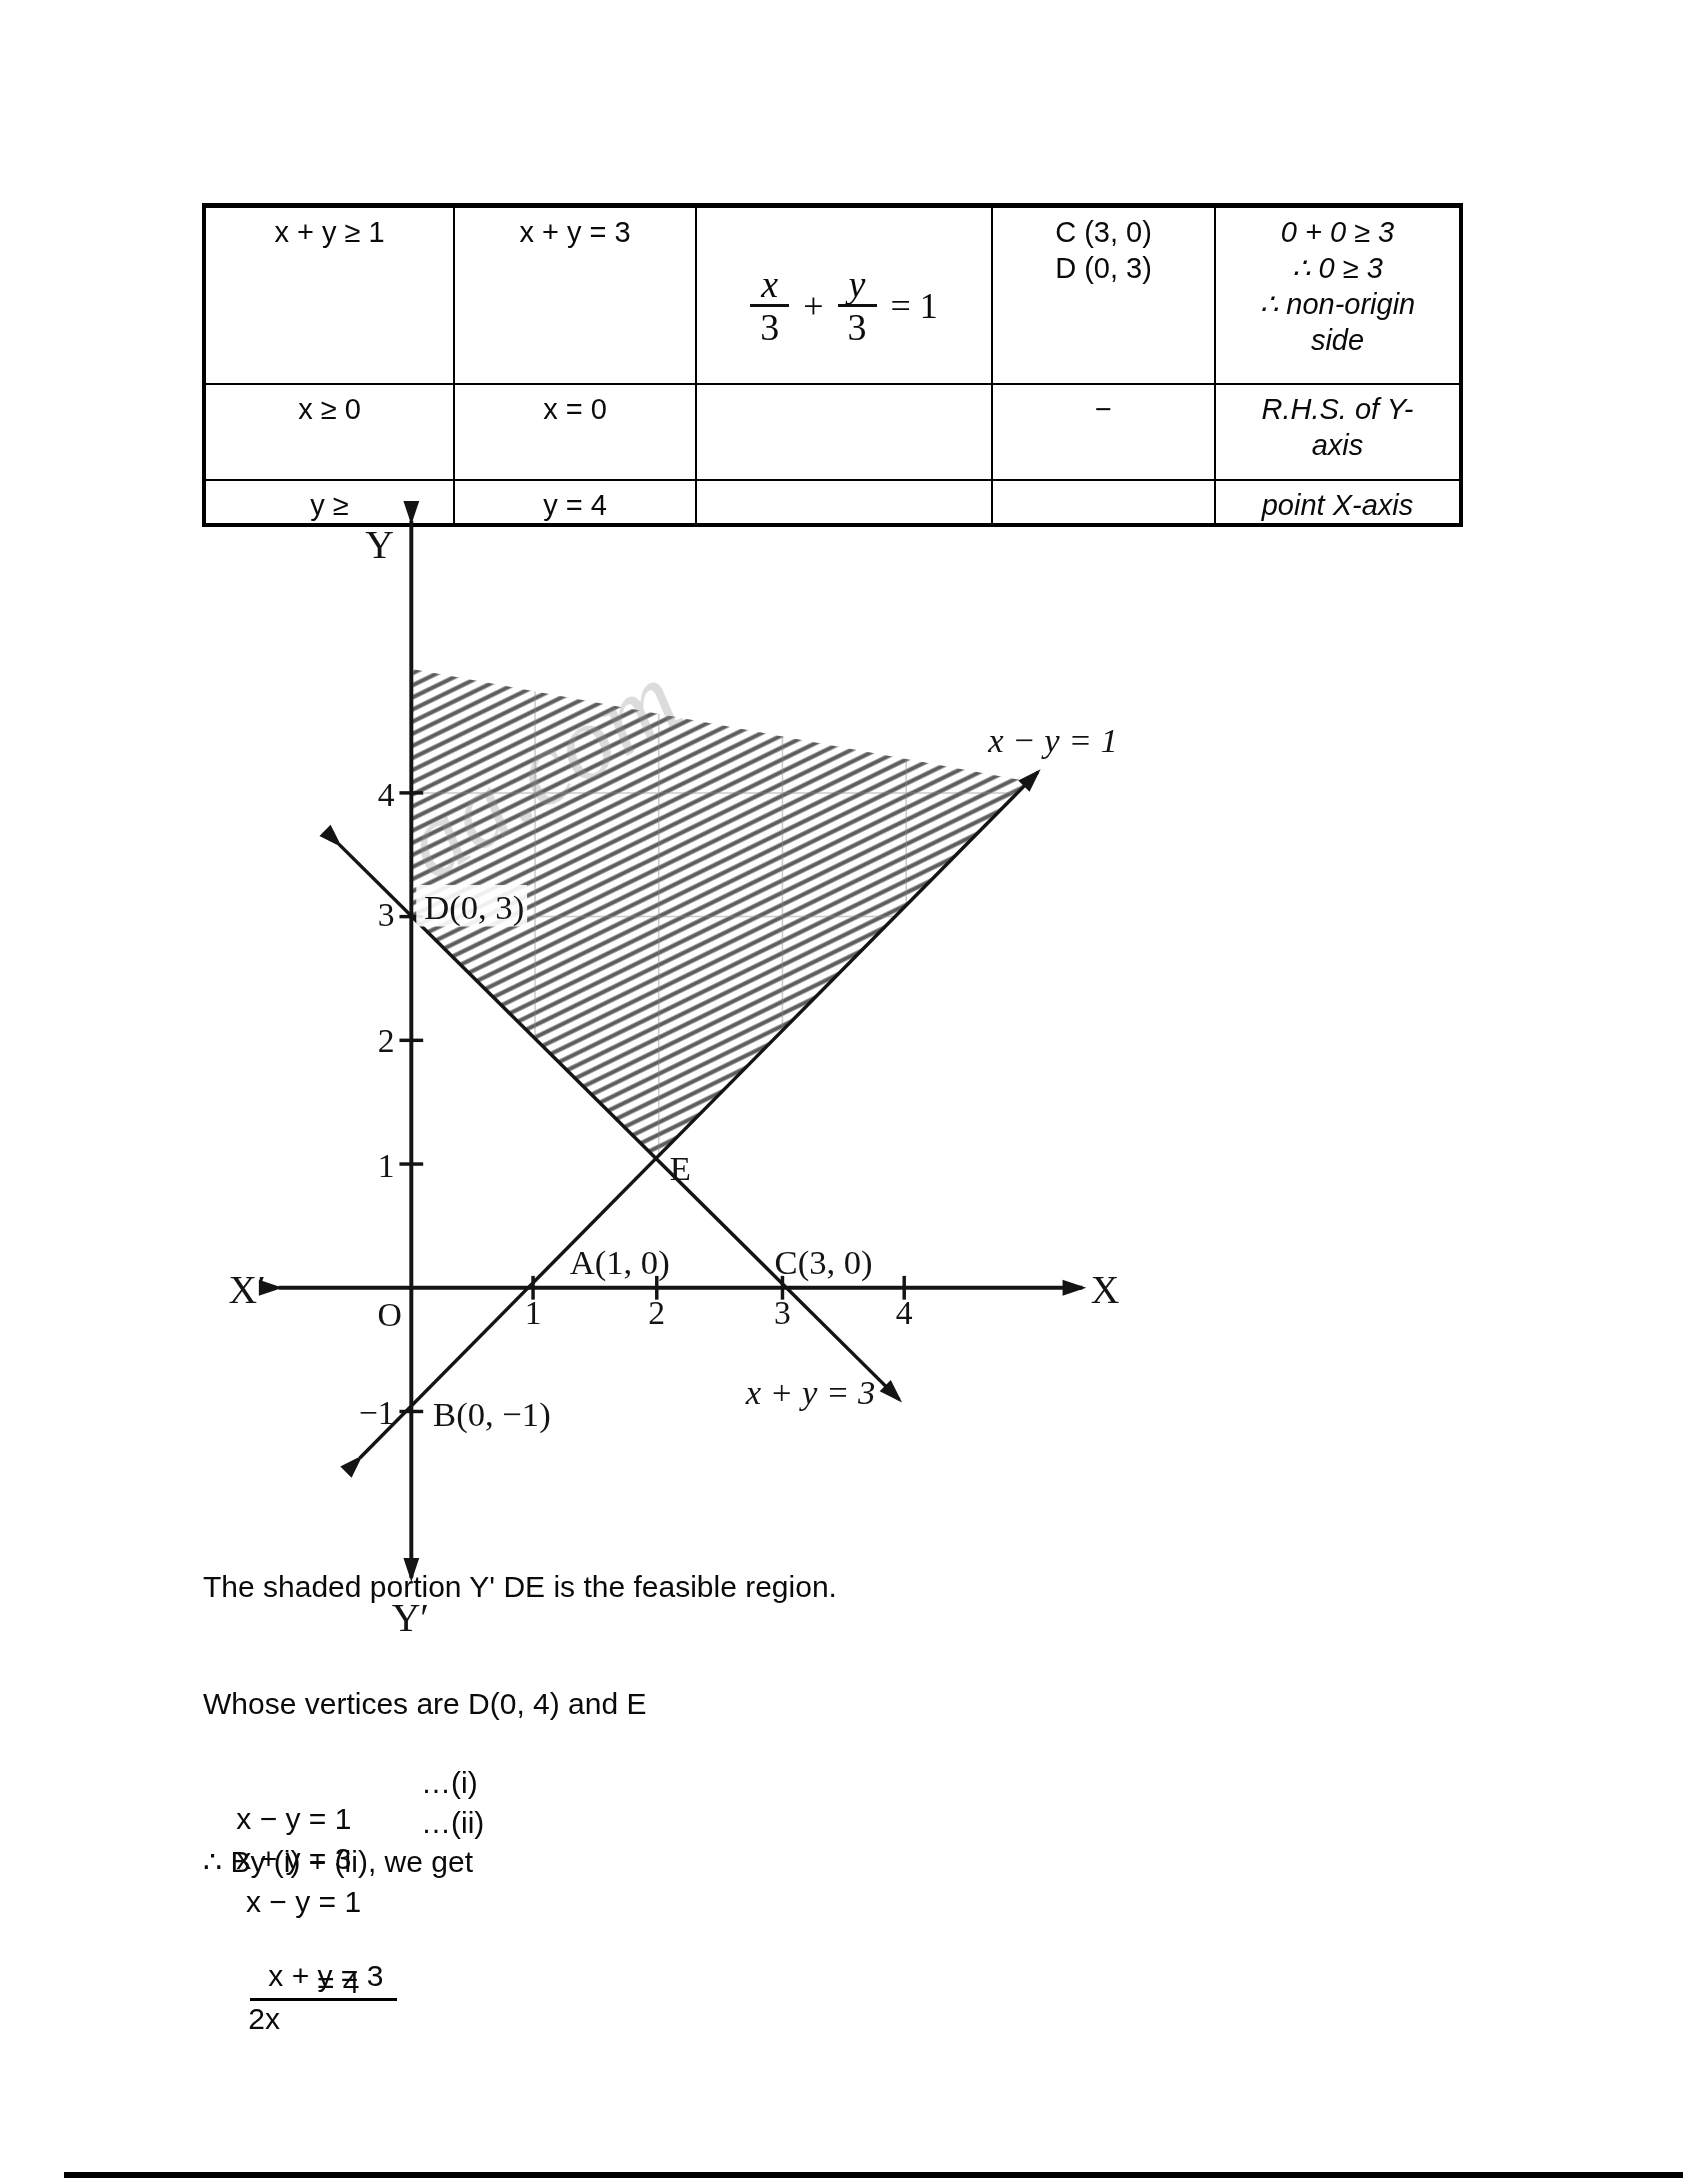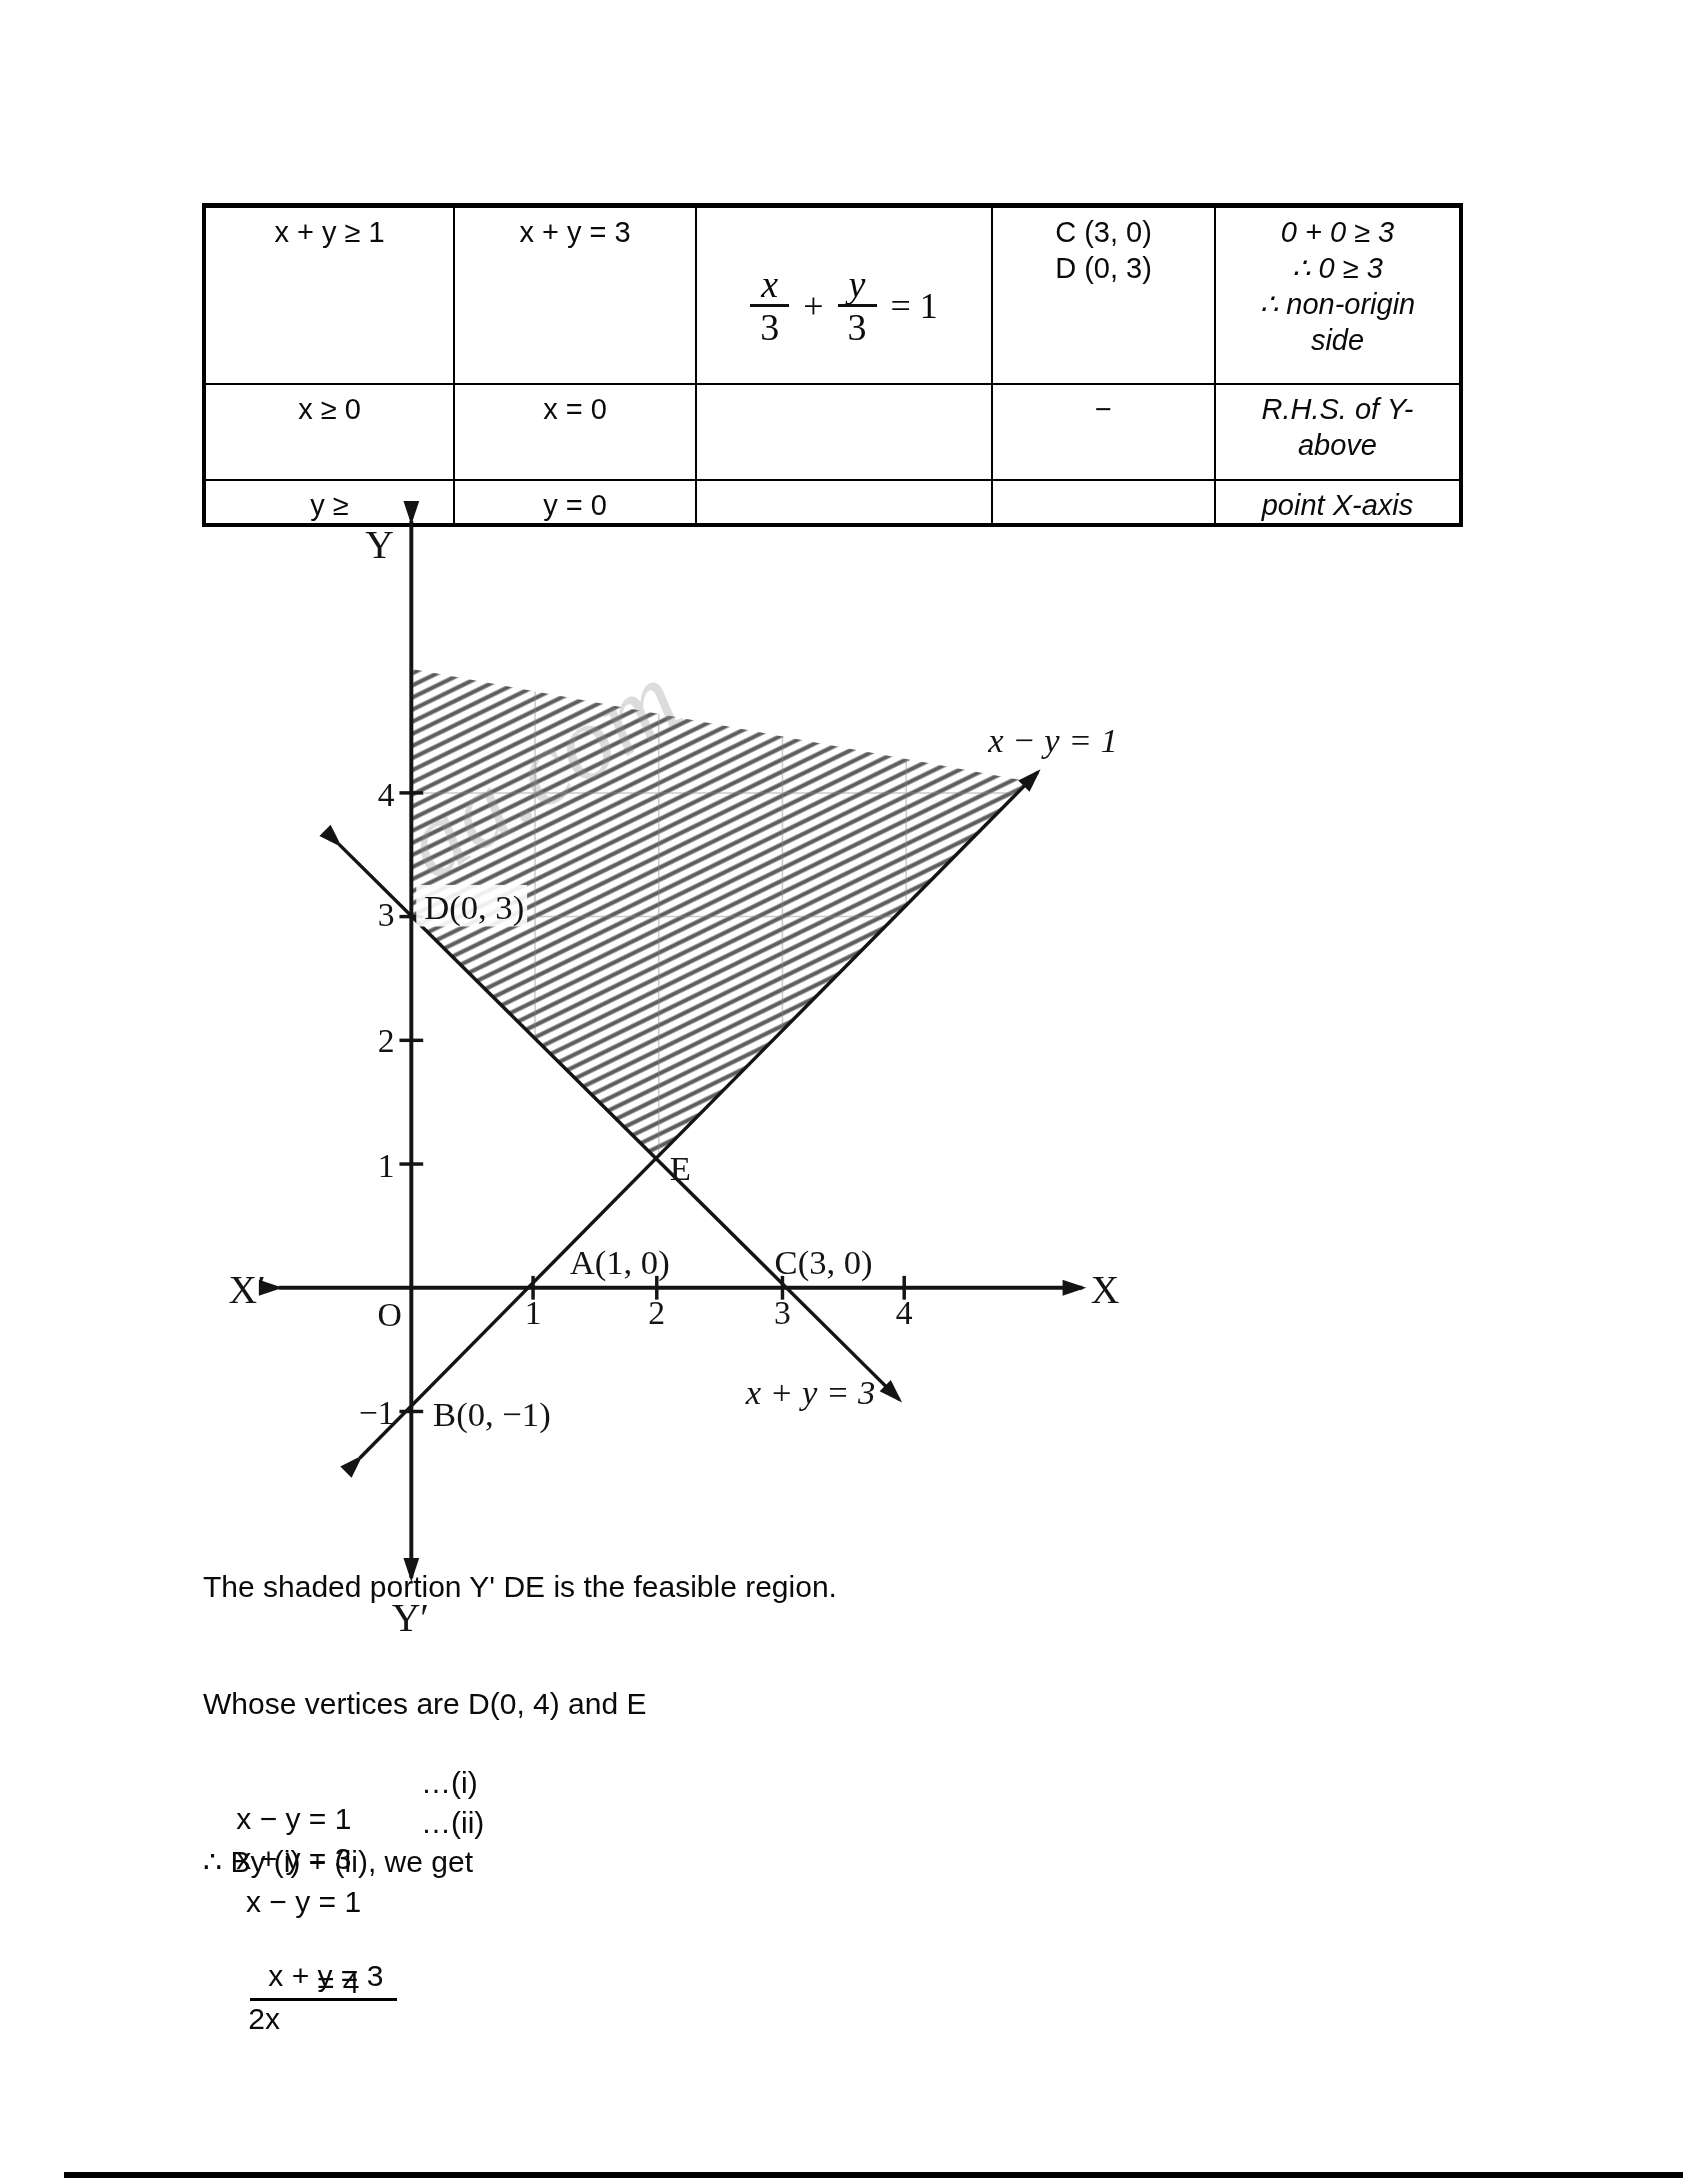--- a/index.html
+++ b/index.html
@@ -82,25 +82,25 @@
 ∴ 0 ≥ 3
 ∴ non-origin
 side</td>
       </tr>
       <tr style="height:96px">
         <td>x ≥ 0</td>
         <td>x = 0</td>
         <td></td>
         <td>−</td>
         <td>R.H.S. of Y-
-above</td>
+axis</td>
       </tr>
       <tr style="height:44px">
         <td>y ≥</td>
-        <td>y = 0</td>
+        <td>y = 4</td>
         <td></td>
         <td></td>
         <td>point X-axis</td>
       </tr>
     </tbody>
       </table>
   </div>
 
   <svg id="graph" width="921" height="1158" viewBox="225 490 930 1170">
     <defs>

